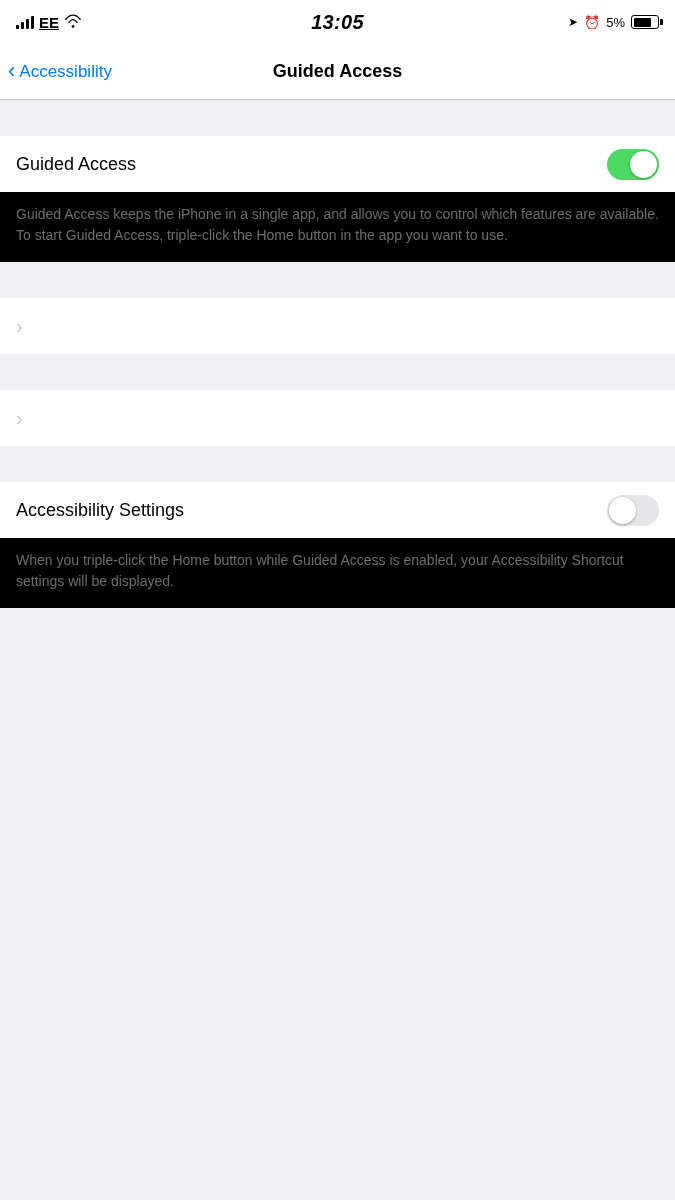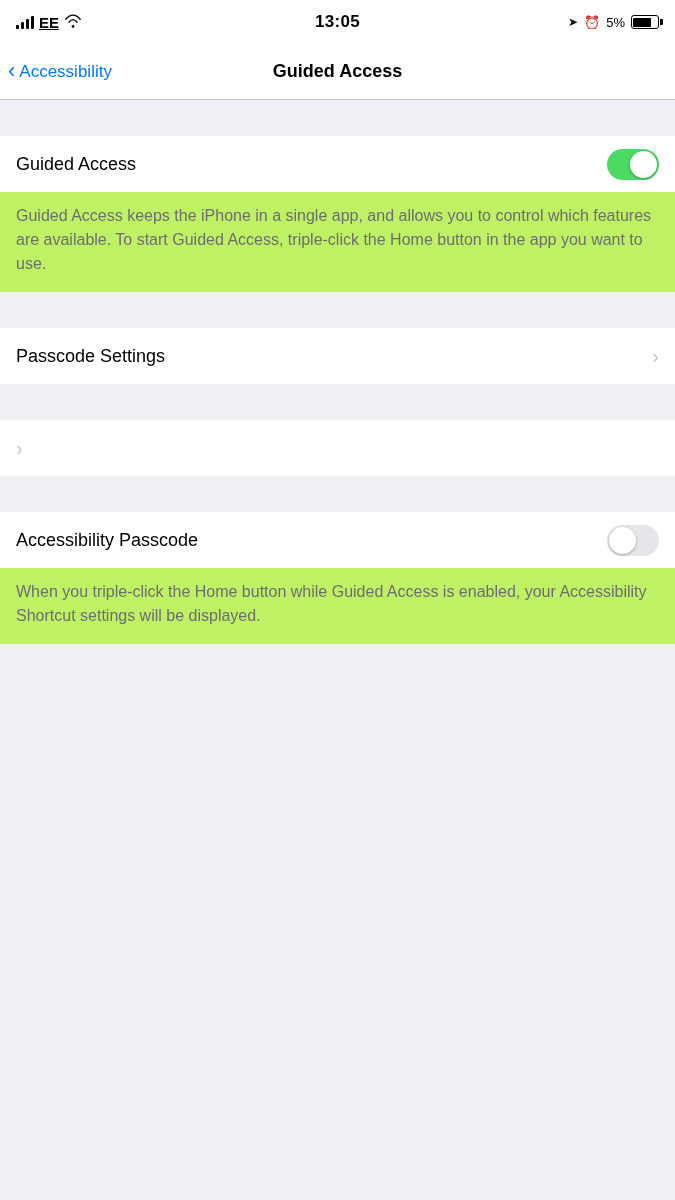--- a/index.html
+++ b/index.html
@@ -25,23 +25,24 @@
       font-weight: 600;
     }
     .status-bar-left {
       display: flex;
       align-items: center;
       gap: 5px;
       width: 120px;
       text-decoration: underline;
     }
     .status-bar-center {
-      font-size: 17px;
+      font-size: 20px;
       font-weight: 600;
       letter-spacing: 0.3px;
+      font-style: italic;
     }
     .status-bar-right {
       display: flex;
       align-items: center;
       gap: 6px;
       width: 120px;
       justify-content: flex-end;
       font-size: 13px;
       font-weight: 500;
     }
@@ -187,23 +188,23 @@
     }
     .toggle.on .toggle-knob {
       left: 23px;
     }
     .toggle.off .toggle-knob {
       left: 2px;
     }
 
     
     .description-box {
-      background: #bef264;
+      background: #000000;
       padding: 12px 16px 16px;
-      font-size: 16px;
+      font-size: 14px;
       color: #6d6d72;
       line-height: 1.5;
     }
 
     
     .chevron-right {
       color: #c7c7cc;
       font-size: 20px;
       font-weight: 300;
     }
@@ -275,38 +276,37 @@
     </div>
   </div>
 </div>
 
 <div class="description-box">Guided Access keeps the iPhone in a single app, and allows you to control which features are available. To start Guided Access, triple-click the Home button in the app you want to use.</div>
 
 <div class="section-gap"></div>
 
 <div class="settings-section">
   <div class="settings-row">
-    <span class="row-label">Passcode Settings</span>
     <span class="chevron-right">›</span>
   </div>
 </div>
 
 <div class="section-gap"></div>
 
 <div class="settings-section">
   <div class="settings-row">
     <span class="chevron-right">›</span>
   </div>
 </div>
 
 <div class="section-gap"></div>
 
 <div class="settings-section">
   <div class="settings-row">
-    <span class="row-label">Accessibility Passcode</span>
+    <span class="row-label">Accessibility Settings</span>
     <div class="toggle off">
       <div class="toggle-knob"></div>
     </div>
   </div>
 </div>
 
 <div class="description-box">When you triple-click the Home button while Guided Access is enabled, your Accessibility Shortcut settings will be displayed.</div>
 
 <div style="background: #efeff4; flex: 1; height: 400px;"></div>
 

